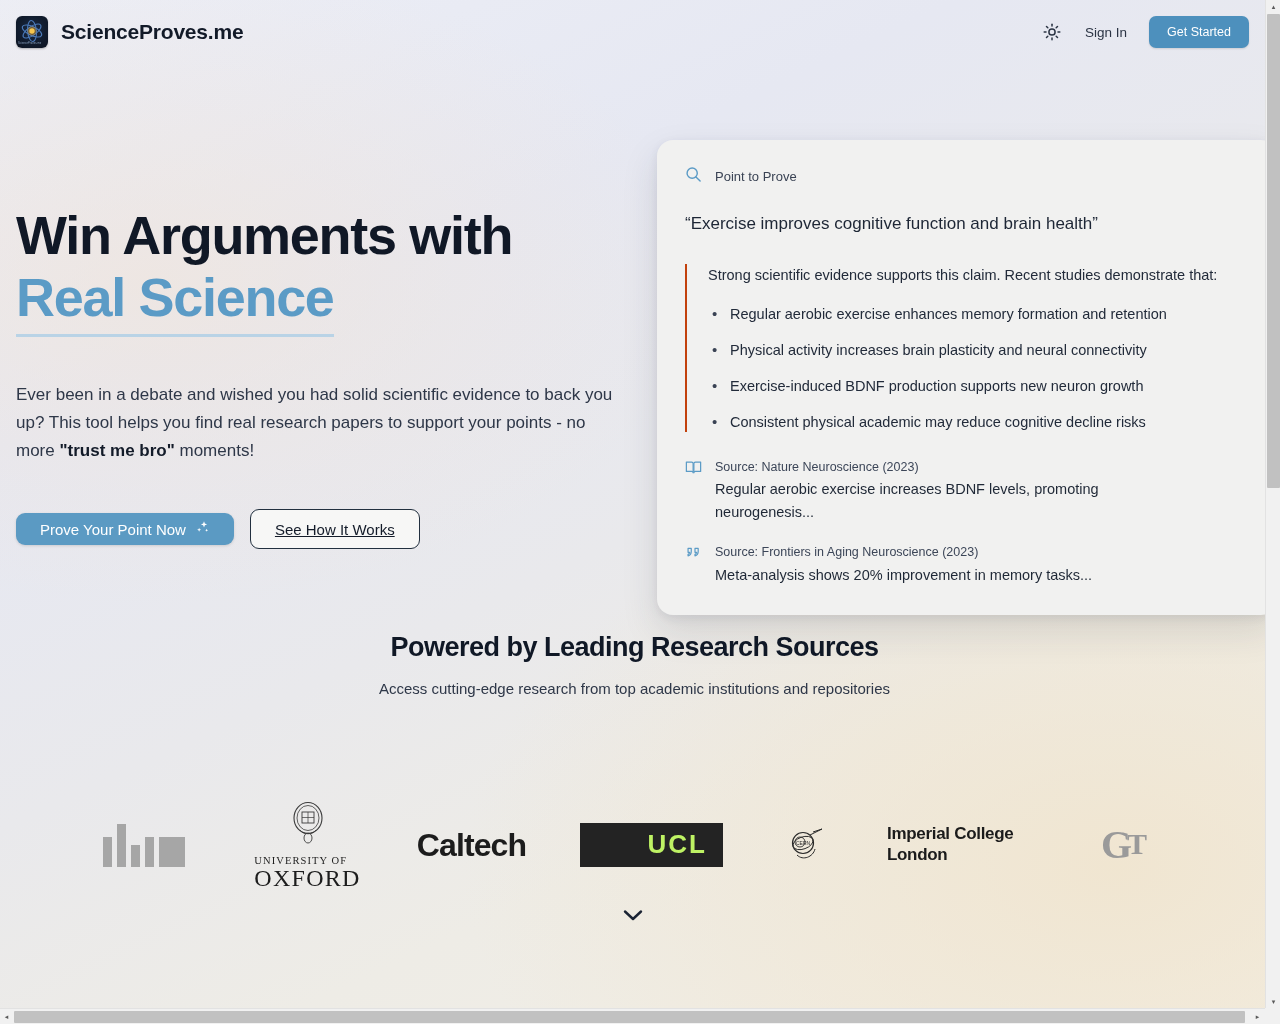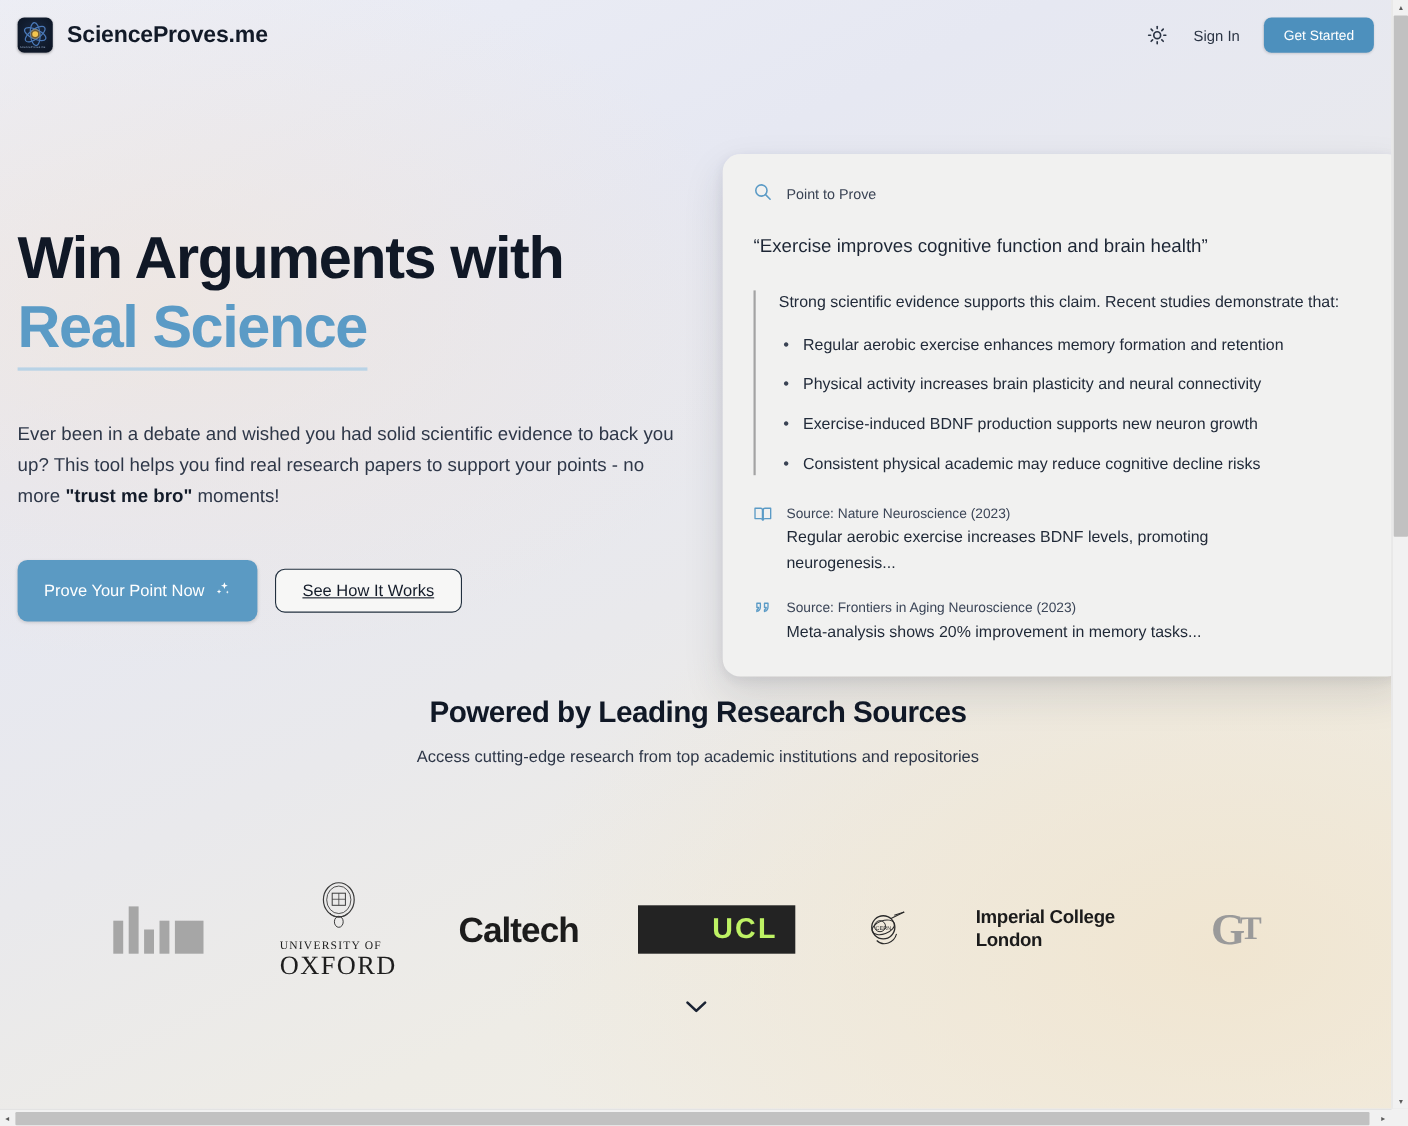--- a/index.html
+++ b/index.html
@@ -126,21 +126,21 @@
   .hero-sub {
     margin-top: 44px;
     font-size: 17px; line-height: 1.65; color: #2e3748; width: 600px;
   }
   .hero-sub b { color: #131b29; font-weight: bold; }
   .hero-actions {
     margin-top: 44px; display: flex; gap: 16px; align-items: center;
   }
   .btn-primary {
     background: #5b9ac3; color: #ffffff; border: none;
-    border-radius: 9px; padding: 0 24px; height: 56px;
+    border-radius: 9px; padding: 0 24px; height: 32px;
     font-size: 15px; cursor: pointer; display: flex;
     align-items: center; gap: 9px;
     font-family: "Liberation Sans", sans-serif;
     box-shadow: 0 1px 3px rgba(0,0,0,0.13);
   }
   .btn-outline {
     background: #f7f7f6; color: #131b29;
     border: 1.4px solid #22303f; border-radius: 9px;
     padding: 11px 24px; height: 40px; font-size: 15px; cursor: pointer;
     display: flex; align-items: center;
@@ -158,21 +158,21 @@
   }
   .card-label {
     display: flex; align-items: center; gap: 13px;
     font-size: 13px; color: #3a4354;
   }
   .card-claim {
     margin-top: 26px; font-size: 17px; color: #1d2635; line-height: 1.4;
   }
   .evidence {
     margin-top: 28px; padding-left: 21px;
-    border-left: 2px solid #a3a3a3;
+    border-left: 2px solid #c2410c;
   }
   .evidence-intro {
     font-size: 14.5px; line-height: 1.62; color: #222b3a; width: 530px;
   }
   .bullets { margin-top: 18px; list-style: none; }
   .bullets li {
     position: relative; padding-left: 22px; margin-bottom: 17px;
     font-size: 14.5px; color: #222b3a; line-height: 1.3;
   }
   .bullets li:last-child { margin-bottom: 4px; }

